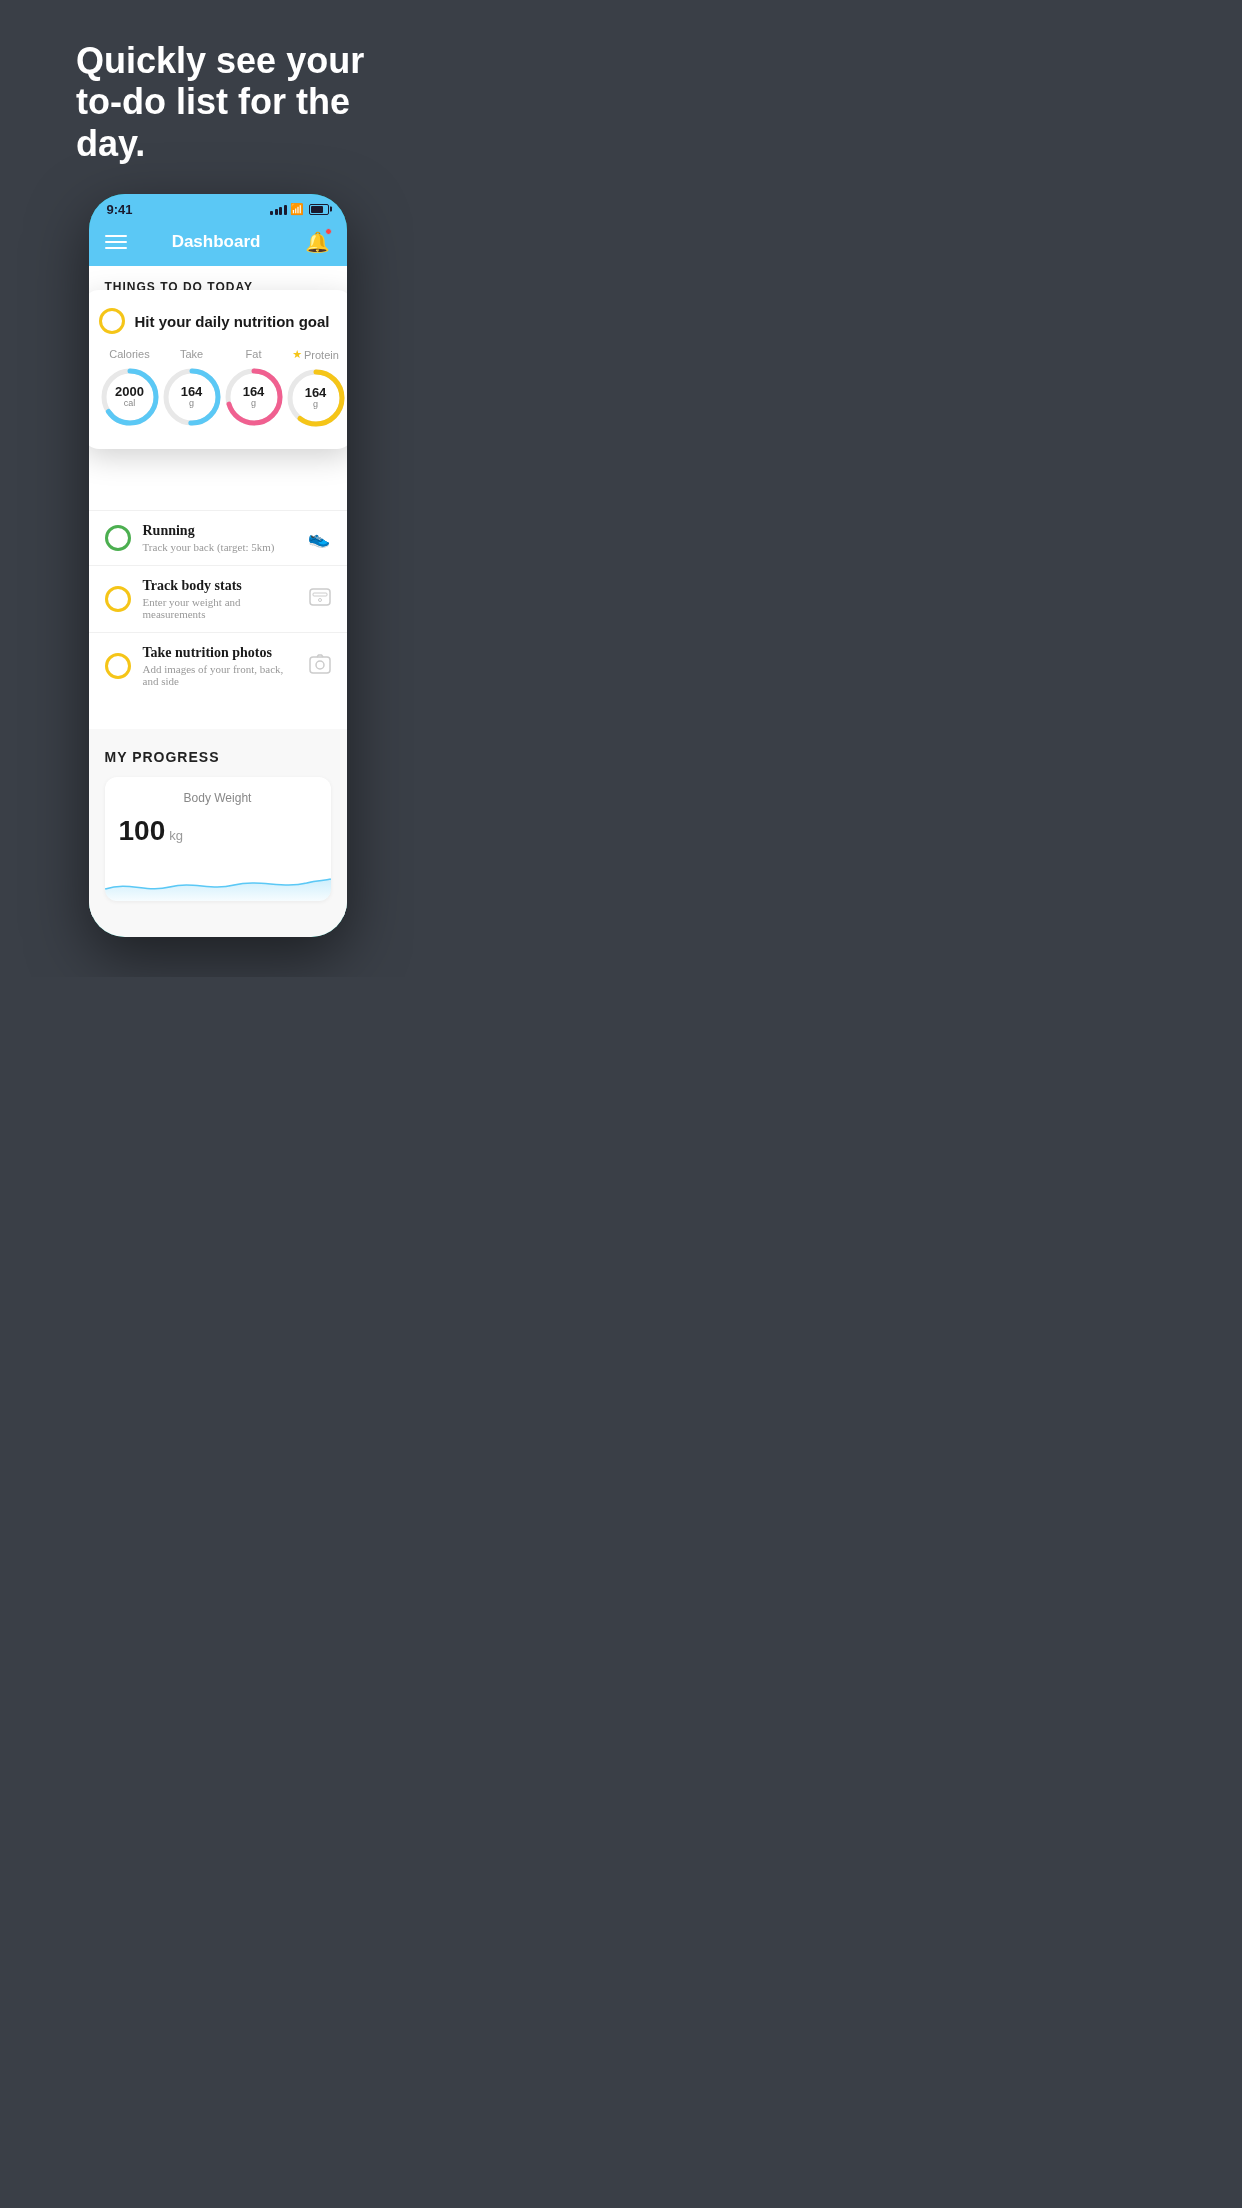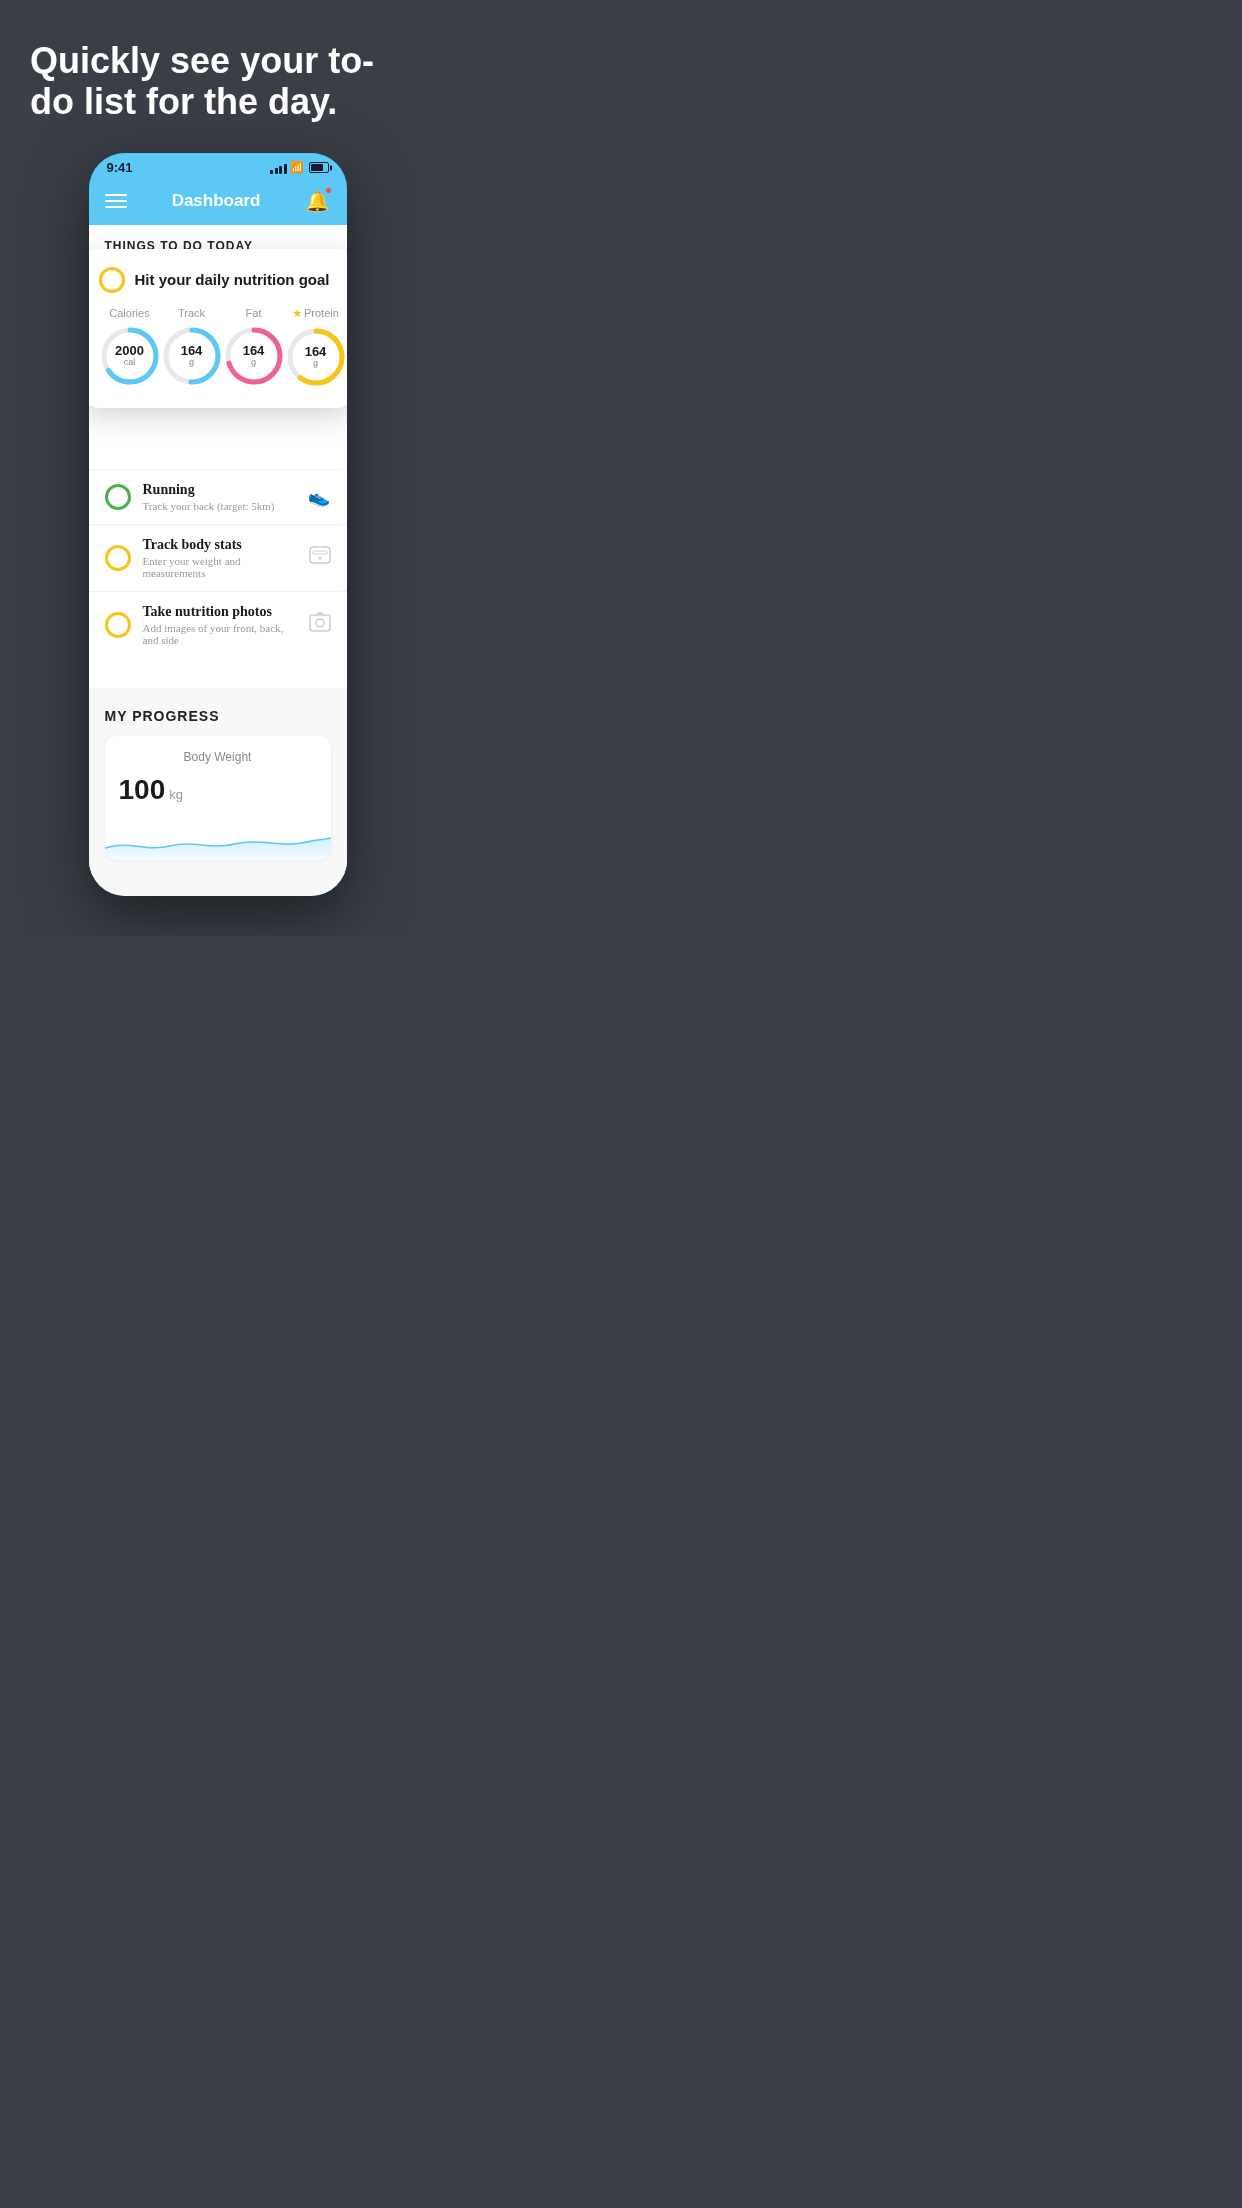--- a/index.html
+++ b/index.html
@@ -24,20 +24,21 @@
 
     
     .hero-text {
       padding: 40px 30px 20px 30px;
       color: #ffffff;
     }
     .hero-text h1 {
       font-size: 36px;
       font-weight: 800;
       line-height: 1.15;
+      margin-left: 46px;
     }
 
     
     .phone-wrapper {
       display: flex;
       justify-content: center;
       margin-top: 10px;
       position: relative;
     }
 
@@ -433,21 +434,21 @@
                     <circle cx="31" cy="31" r="26" fill="none" stroke="#5bc8f5" stroke-width="5" stroke-dasharray="163.4" stroke-dashoffset="57" stroke-linecap="round"></circle>
                   </svg>
                   <div class="ring-center-text">
                     <div class="ring-value">2000</div>
                     <div class="ring-unit">cal</div>
                   </div>
                 </div>
               </div>
 
               <div class="ring-item">
-                <span class="ring-label">Track</span>
+                <span class="ring-label">Take</span>
                 <div class="ring-container">
                   <svg viewBox="0 0 62 62" width="62" height="62">
                     <circle cx="31" cy="31" r="26" fill="none" stroke="#e8e8e8" stroke-width="5"></circle>
                     <circle cx="31" cy="31" r="26" fill="none" stroke="#5bc8f5" stroke-width="5" stroke-dasharray="163.4" stroke-dashoffset="81" stroke-linecap="round"></circle>
                   </svg>
                   <div class="ring-center-text">
                     <div class="ring-value">164</div>
                     <div class="ring-unit">g</div>
                   </div>
                 </div>

